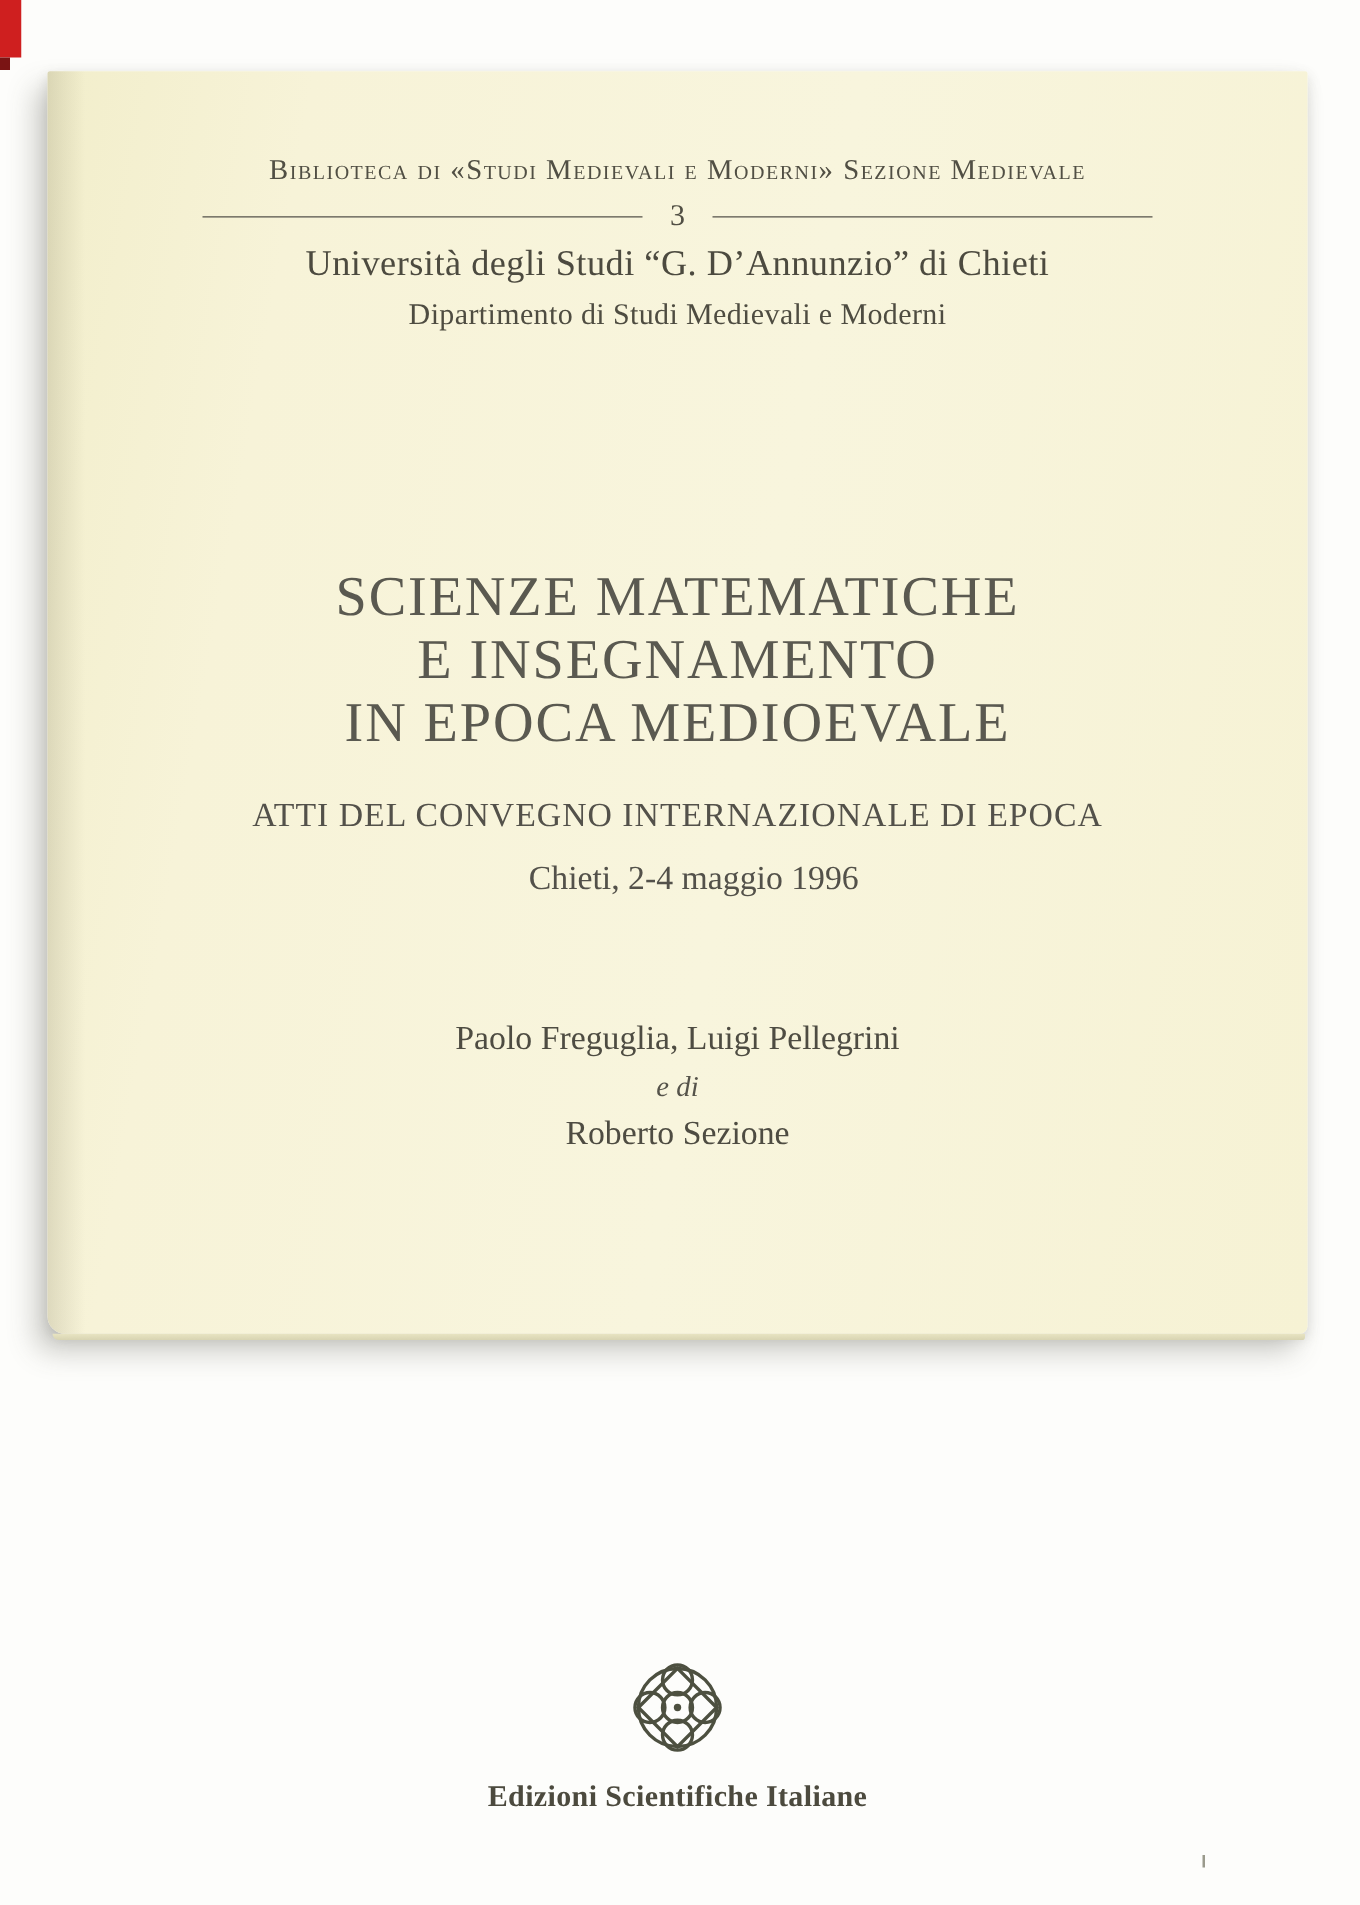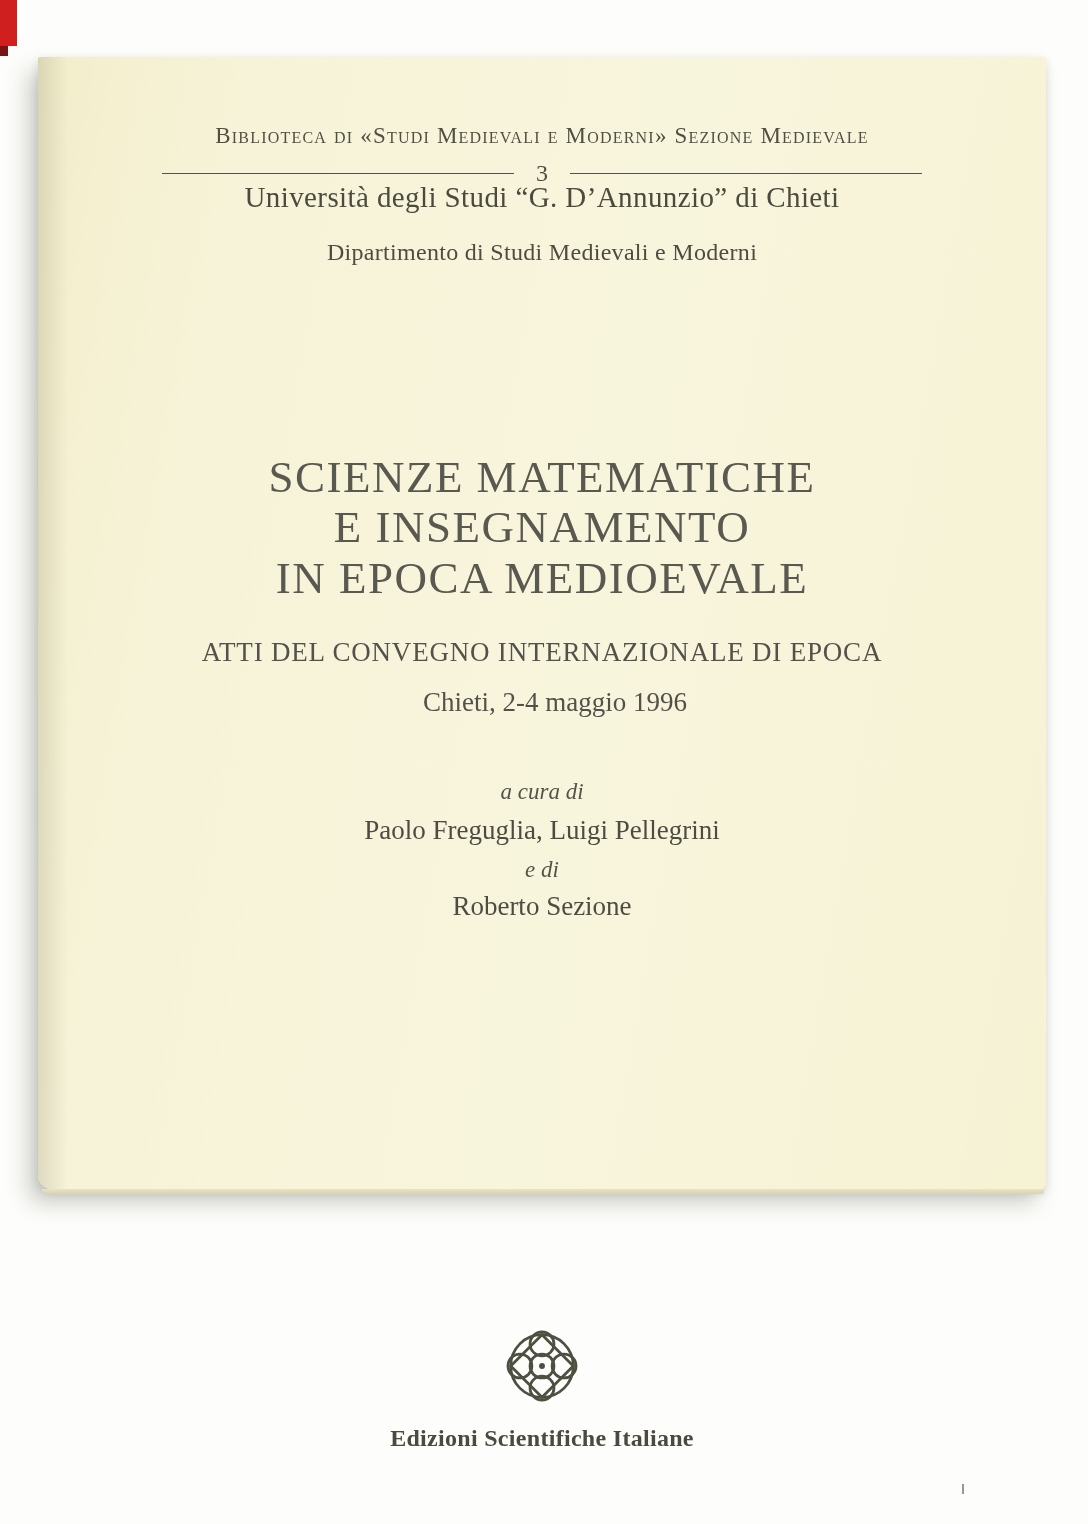--- a/index.html
+++ b/index.html
@@ -30,21 +30,21 @@
     height: 10px;
     background: #7a1414;
   }
 
   
   .book-cover {
     position: absolute;
     left: 38px;
     top: 57px;
     width: 1008px;
-    height: 1132px;
+    height: 1010px;
     background: linear-gradient(100deg, #f2eecb 0%, #f7f3d8 18%, #f8f5dd 55%, #f6f2d4 100%);
     box-shadow:
       -10px 14px 22px rgba(80, 80, 70, 0.28),
       0 4px 10px rgba(90, 90, 80, 0.18);
     border-radius: 2px 2px 6px 14px;
   }
   
   .book-cover::before {
     content: "";
     position: absolute;
@@ -99,21 +99,21 @@
     max-width: 352px;
   }
   .series-number {
     padding: 0 22px;
     font-size: 24px;
     color: #514f44;
     line-height: 1;
   }
 
   .university {
-    top: 124px;
+    top: 138px;
     font-size: 29px;
     letter-spacing: 0.4px;
     color: #4c4a3f;
   }
 
   .department {
     top: 182px;
     font-size: 24px;
     letter-spacing: 0.3px;
     color: #4e4c41;
@@ -218,21 +218,20 @@
   <div class="block main-title">
     <span class="title-line">SCIENZE MATEMATICHE</span>
     <span class="title-line">E INSEGNAMENTO</span>
     <span class="title-line">IN EPOCA MEDIOEVALE</span>
   </div>
 
   <div class="block subtitle">ATTI DEL CONVEGNO INTERNAZIONALE DI EPOCA</div>
 
   <div class="block event-info">Chieti, 2-4 maggio 1996</div>
 
-  <div class="block edited-by-label">a cura di</div>
 
   <div class="block and-label">e di</div>
 
   <div class="block editors-line">Paolo Freguglia, Luigi Pellegrini</div>
 
   <div class="block second-editor">Roberto Sezione</div>
 
   <div class="block publisher-logo">
     <svg width="92" height="92" viewBox="0 0 100 100" aria-hidden="true">
       <g fill="none" stroke="#4d5040" stroke-width="3">

